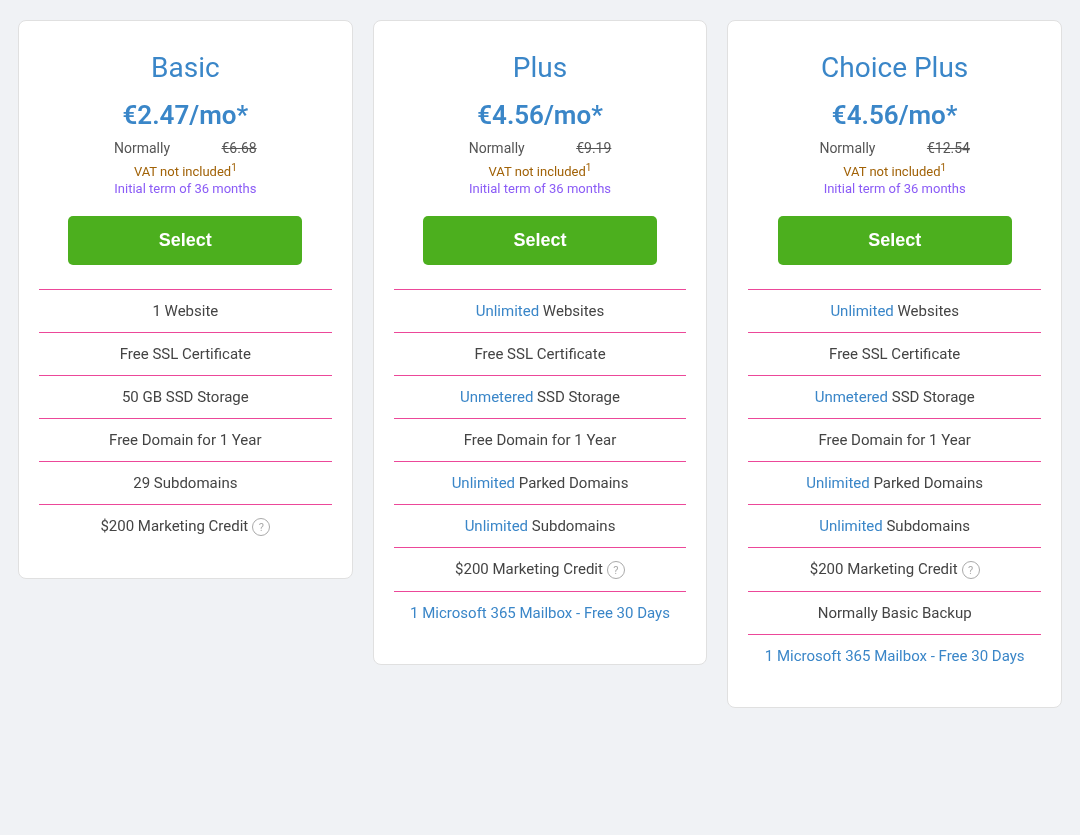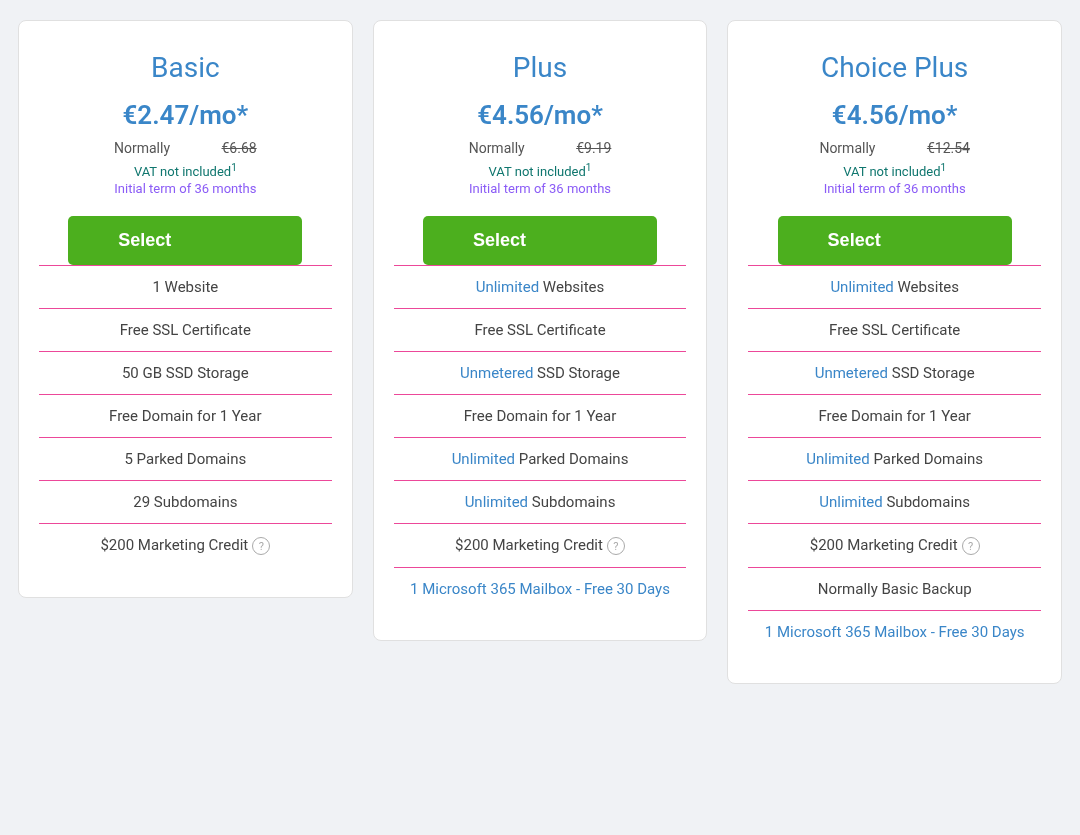--- a/index.html
+++ b/index.html
@@ -51,41 +51,42 @@
       margin-bottom: 6px;
       text-align: center;
     }
     .plan-normally .strikethrough {
       text-decoration: line-through;
       color: #555;
       margin-left: 48px;
     }
     .plan-vat {
       font-size: 13px;
-      color: #0f766e;
+      color: #a16207;
       text-align: center;
       margin-bottom: 2px;
     }
     .plan-term {
       font-size: 13px;
       color: #8b5cf6;
       text-align: center;
       margin-bottom: 20px;
     }
     .select-btn {
       background: #4caf1e;
       color: #fff;
       border: none;
       border-radius: 5px;
       padding: 14px 50px;
       font-size: 18px;
       font-weight: 600;
       cursor: pointer;
+      margin-bottom: 24px;
       width: 80%;
-      text-align: left;
+      text-align: center;
     }
     .features-list {
       width: 100%;
       list-style: none;
     }
     .features-list li {
       padding: 12px 0;
       text-align: center;
       font-size: 15px;
       color: #444;
@@ -122,21 +123,20 @@
       <div class="plan-price">€2.47/mo*</div>
       <div class="plan-normally">Normally <span class="strikethrough">€6.68</span></div>
       <div class="plan-vat">VAT not included<sup>1</sup></div>
       <div class="plan-term">Initial term of 36 months</div>
       <button class="select-btn">Select</button>
       <ul class="features-list">
         <li>1 Website</li>
         <li>Free SSL Certificate</li>
         <li>50 GB SSD Storage</li>
         <li>Free Domain for 1 Year</li>
-        <li>5 Parked Domains</li>
         <li>29 Subdomains</li>
         <li>$200 Marketing Credit<span class="help-icon">?</span></li>
       </ul>
     </div>
     <div class="plan-card">
       <div class="plan-name">Plus</div>
       <div class="plan-price">€4.56/mo*</div>
       <div class="plan-normally">Normally <span class="strikethrough">€9.19</span></div>
       <div class="plan-vat">VAT not included<sup>1</sup></div>
       <div class="plan-term">Initial term of 36 months</div>

